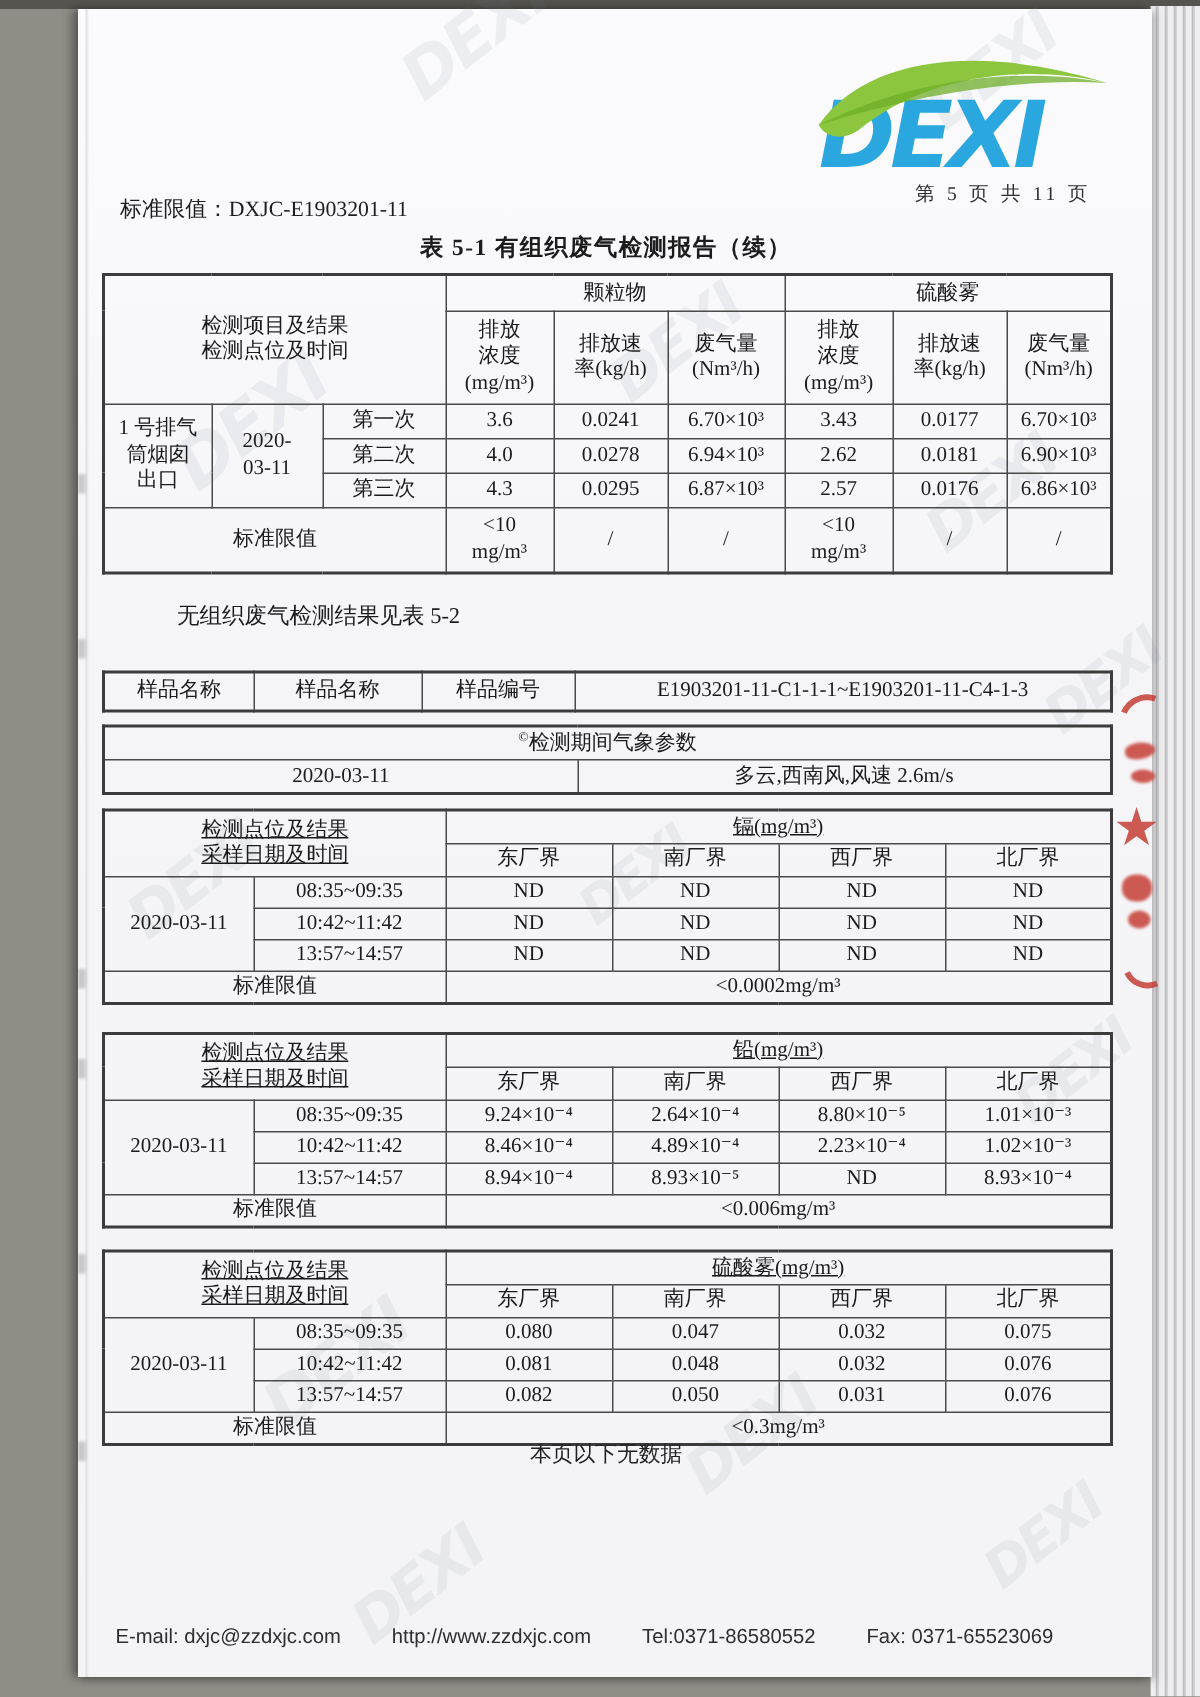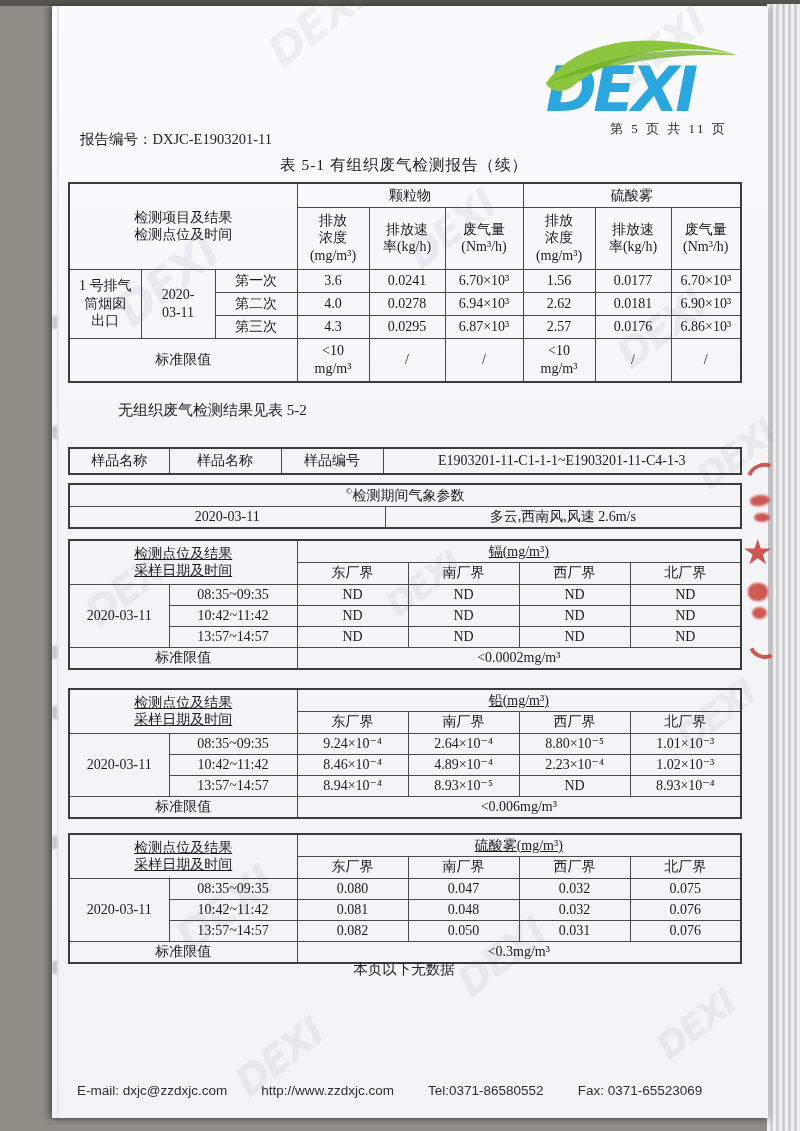--- a/index.html
+++ b/index.html
@@ -20,21 +20,21 @@
   }
   .fold{position:absolute;left:5px;top:0;width:2px;height:100%;background:linear-gradient(90deg,#d8d8dc,#ececf0);opacity:.8;}
   .bleed{position:absolute;left:0;width:5px;height:13px;background:#5f5f5b;opacity:.3;filter:blur(1px);}
   .wm{
     position:absolute;font-family:"DejaVu Sans",sans-serif;font-weight:bold;font-style:italic;
     color:rgba(120,126,148,.10);transform:rotate(-38deg);letter-spacing:-2px;pointer-events:none;
   }
   .report-line{position:absolute;left:28px;top:124px;font-size:14.5px;color:#1d1d1d;}
   .page-indicator{position:absolute;left:558px;top:114px;font-size:13px;letter-spacing:2.5px;color:#2c2c2c;}
   .logo{position:absolute;left:492px;top:20px;width:196px;height:96px;}
-  .title-51{position:absolute;left:16px;top:149px;width:672px;text-align:center;font-size:15.5px;color:#1c1c1c;letter-spacing:1px;}
+  .title-51{position:absolute;left:16px;top:149px;width:672px;text-align:center;font-size:15.5px;color:#1c1c1c;letter-spacing:1px;font-weight:bold;}
   .title-52{position:absolute;left:16px;top:418px;width:672px;text-align:center;font-size:15px;color:#1c1c1c;letter-spacing:1px;}
   .section-note{position:absolute;left:66px;top:395px;font-size:15px;color:#1c1c1c;}
   .no-more{position:absolute;left:16px;top:954px;width:672px;text-align:center;font-size:14.5px;color:#222;}
   table.t{
     position:absolute;left:16px;width:672px;border-collapse:collapse;table-layout:fixed;
     border:2px solid #3c3c3c;font-size:14px;color:#1b1b1b;
   }
   table.t td{
     border:1px solid #4a4a4a;text-align:center;vertical-align:middle;
     white-space:pre-line;line-height:1.25;padding:1px 2px;overflow:hidden;
@@ -96,21 +96,21 @@
   <div class="wm" style="left:600px;top:998px;font-size:36px">DEXI</div>
 
   <svg class="logo" viewBox="0 0 210 100">
     <text x="2" y="90" font-size="66" font-style="italic" font-weight="bold" fill="#2ba7df" font-family="DejaVu Sans, sans-serif" letter-spacing="-4">DEXI</text>
     <path d="M2,60 C34,14 110,0 208,30 C150,16 78,24 30,64 C18,72 6,68 2,60 Z" fill="#8cc63f"></path>
     <path d="M2,60 C70,26 150,18 208,30 C140,26 66,40 2,60 Z" fill="#6fae2a" opacity="0.75"></path>
   </svg>
 
   <div class="page-indicator">第 5 页 共 11 页</div>
 
-  <div class="report-line"><span>报告编号：</span><span>DXJC-E1903201-11</span></div>
+  <div class="report-line"><span>标准限值：</span><span>DXJC-E1903201-11</span></div>
 
   <div class="title-51">表 5-1 有组织废气检测报告（续）</div>
 
   <table class="t t51">
     <colgroup>
         <col style="width:72px">
         <col style="width:74px">
         <col style="width:82px">
         <col style="width:72px">
         <col style="width:76px">
@@ -145,21 +145,21 @@
     <tr class="r-d">
       <td rowspan="3">1 号排气
 筒烟囱
 出口</td>
       <td rowspan="3">2020-
 03-11</td>
       <td>第一次</td>
       <td>3.6</td>
       <td>0.0241</td>
       <td>6.70×10³</td>
-      <td>1.56</td>
+      <td>3.43</td>
       <td>0.0177</td>
       <td>6.70×10³</td>
     </tr>
     <tr class="r-d">
       <td>第二次</td>
       <td>4.0</td>
       <td>0.0278</td>
       <td>6.94×10³</td>
       <td>2.62</td>
       <td>0.0181</td>

